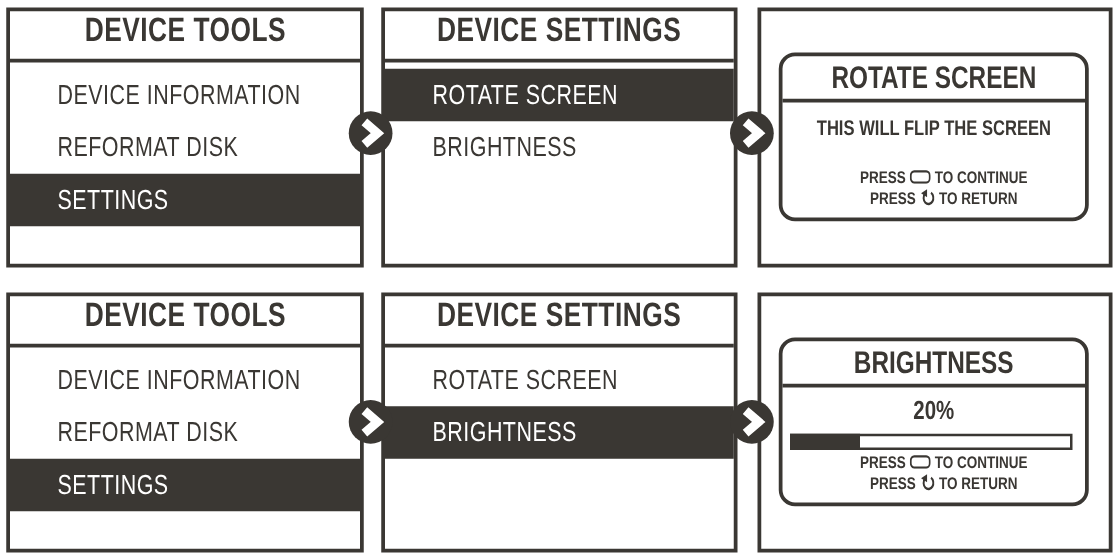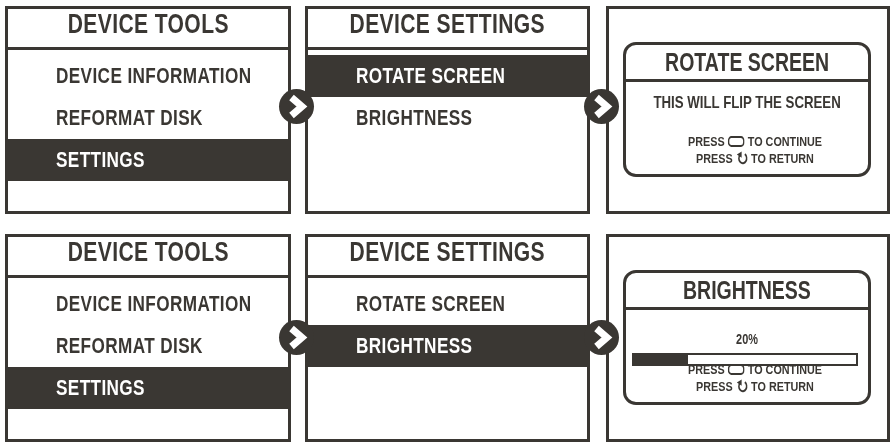--- a/index.html
+++ b/index.html
@@ -9,28 +9,28 @@
 
   .panel { position:absolute; height:208px; background:#fff; border:3px solid var(--ink); }
 
   
   .cx  { display:inline-block; transform:scaleX(0.78); transform-origin:50% 50%; white-space:nowrap; }
   .cxl { transform-origin:0 50%; }
 
   .ptitle { height:41px; border-bottom:3px solid var(--ink); display:flex; justify-content:center;
             font-size:27px; font-weight:bold; letter-spacing:0.5px; }
   .menu { padding-top:5px; }
-  .mitem { height:42px; display:flex; align-items:center; padding-left:48px; font-size:22px; font-weight:bold; letter-spacing:0.5px; }
+  .mitem { height:42px; display:flex; align-items:center; padding-left:38px; font-size:22px; font-weight:normal; letter-spacing:0.5px; }
   .mitem.hl { background:var(--ink); color:#fff; }
 
   .dialog { position:absolute; left:14px; right:16px; top:33px; bottom:34px; border:3px solid var(--ink); border-radius:13px; background:#fff; }
   .dtitle { height:37px; border-bottom:3px solid var(--ink); display:flex; align-items:center; justify-content:center;
             font-size:25px; font-weight:bold; }
   .dmsg   { margin-top:11px; text-align:center; font-size:17px; font-weight:bold; }
-  .dvalue { margin-top:21px; text-align:center; font-size:14px; font-weight:bold; }
+  .dvalue { margin-top:7px; text-align:center; font-size:21px; font-weight:bold; }
   .progress { margin:6px 10px 0 6px; height:13px; border:2px solid var(--ink); position:relative; background:#fff; }
   .pfill { position:absolute; left:-2px; top:-2px; bottom:-2px; background:var(--ink); }
   .hints { position:absolute; left:16px; right:0; bottom:7px; }
   .hint  { display:flex; align-items:center; justify-content:center; gap:4px;
            font-size:13.5px; font-weight:bold; line-height:17px; transform:scaleX(0.8); }
   .hint svg { flex:0 0 auto; }
 
   .arrow { position:absolute; width:37px; height:37px; }
   .arrow svg { display:block; }
 </style>

